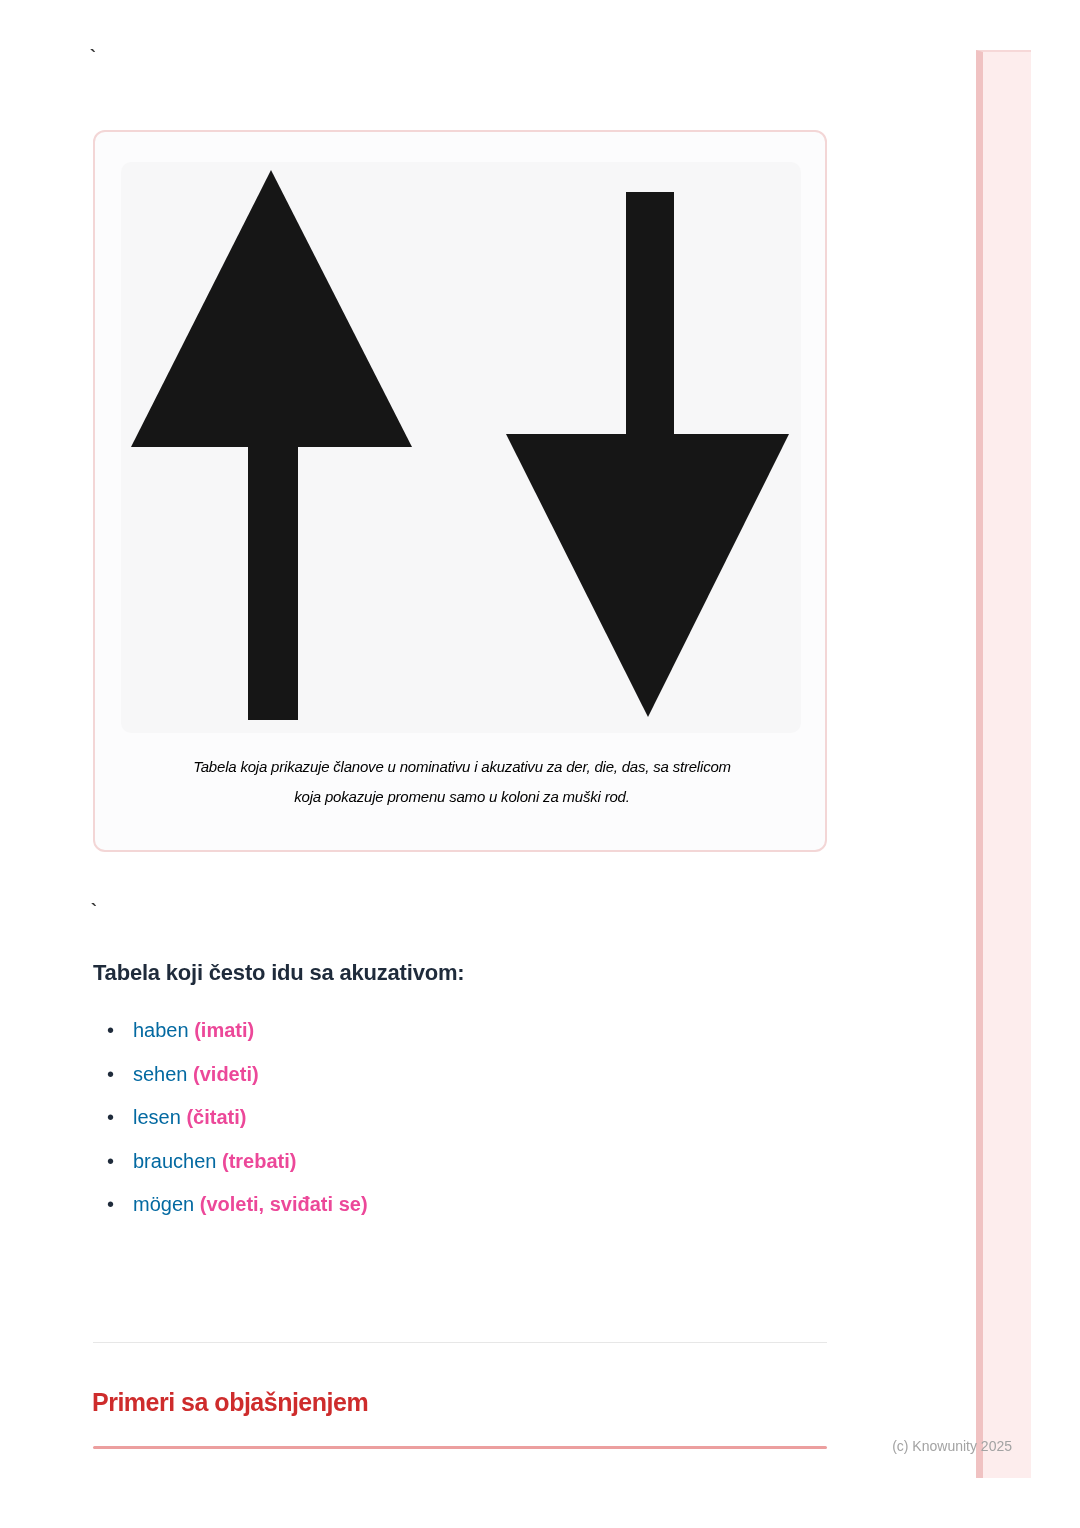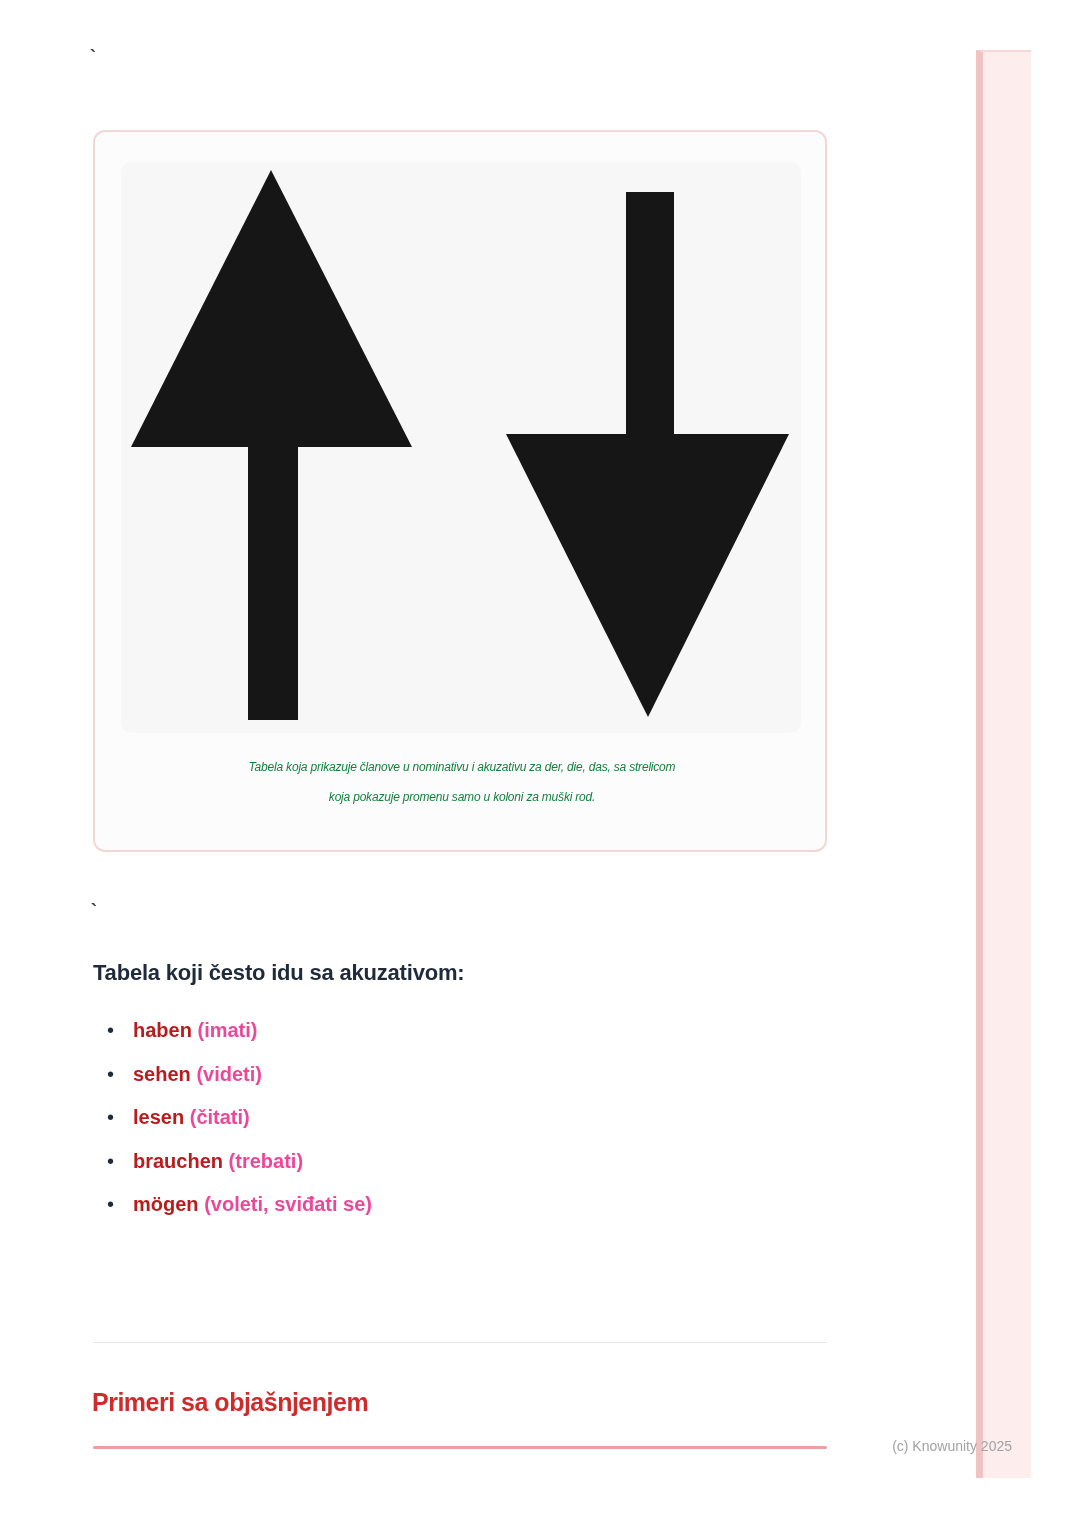--- a/index.html
+++ b/index.html
@@ -46,23 +46,23 @@
   }
   .figure-image svg { display: block; width: 100%; height: 100%; }
 
   .figure-caption {
     position: absolute;
     left: 37px;
     top: 620px;
     width: 660px;
     text-align: center;
     font-style: italic;
-    font-size: 12px;
+    font-size: 15px;
     line-height: 30px;
-    color: #15803d;
+    color: #000000;
     letter-spacing: -0.2px;
   }
 
   
   .verbs-heading {
     position: absolute;
     left: 93px;
     top: 960px;
     font-size: 22px;
     font-weight: 700;
@@ -85,21 +85,21 @@
     color: #2b3a4d;
   }
   .verbs-list li::before {
     content: "•";
     position: absolute;
     left: 6px;
     top: 0;
     font-size: 20px;
     color: #1f2b3b;
   }
-  .verbs-list .term { font-weight: 700; color: #b91c1c; }
+  .verbs-list .term { font-weight: 400; color: #0369a1; }
   .verbs-list .translation { font-weight: 700; color: #ec4899; }
 
   
   .divider {
     position: absolute;
     left: 93px;
     top: 1342px;
     width: 734px;
     height: 1px;
     background: #e7e7e7;

